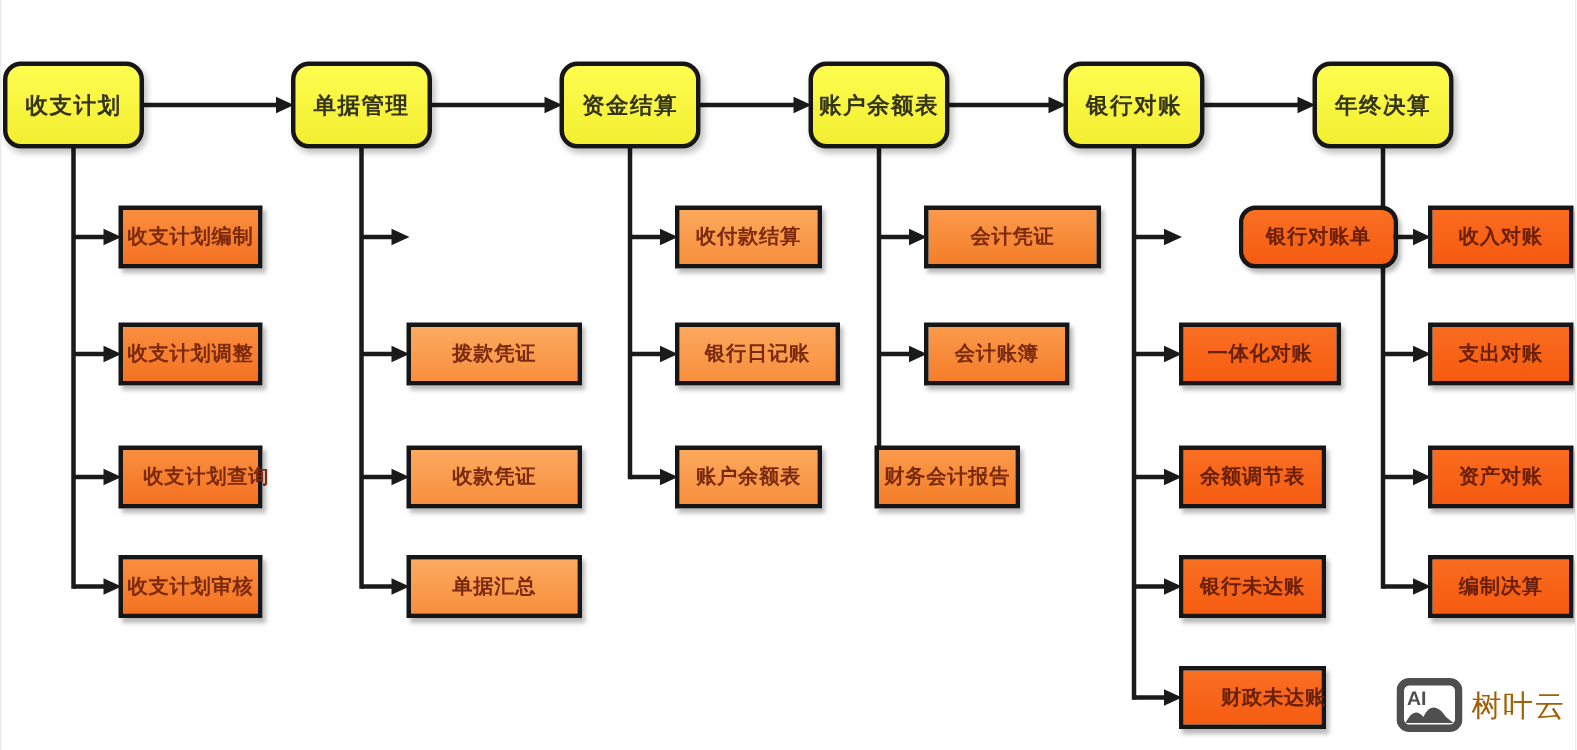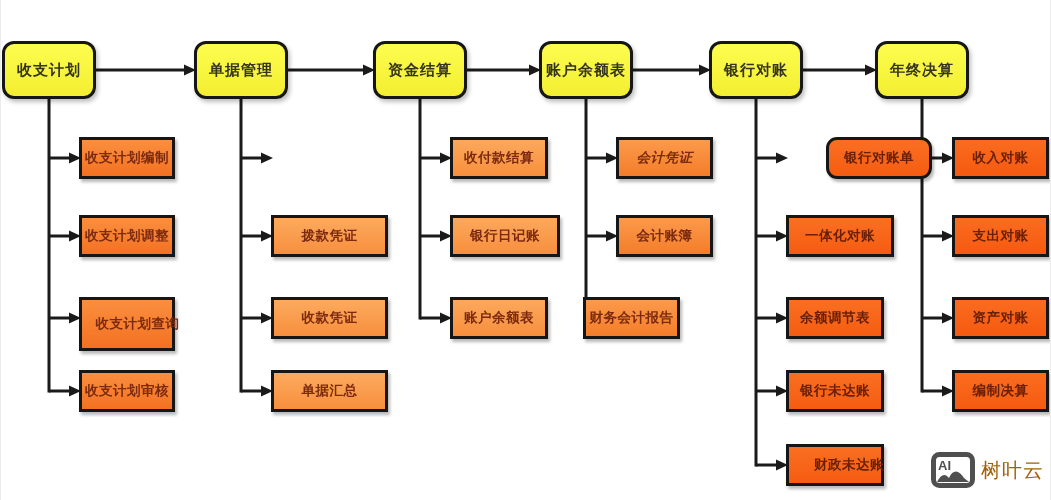--- a/index.html
+++ b/index.html
@@ -132,32 +132,32 @@
       <line x1="921" y1="318" x2="945" y2="318"></line>
       <polygon points="953,318 941,312.5 941,323.5"></polygon>
       <line x1="921" y1="391" x2="945" y2="391"></line>
       <polygon points="953,391 941,385.5 941,396.5"></polygon>
       <line x1="921" y1="96" x2="921" y2="392.5"></line>
     </svg>
   <div class="nodes">
       <div class="node parent" style="left: 1px; top: 41px; width: 94px; height: 58px; background: linear-gradient(rgb(253, 253, 79), rgb(243, 238, 49)); color: rgb(53, 53, 31);">收支计划</div>
       <div class="node child" style="left: 78px; top: 137px; width: 96px; height: 42px; background: linear-gradient(rgb(250, 143, 63), rgb(243, 113, 33)); color: rgb(123, 42, 16);">收支计划编制</div>
       <div class="node child" style="left: 78px; top: 215px; width: 96px; height: 42px; background: linear-gradient(rgb(250, 143, 63), rgb(243, 113, 33)); color: rgb(123, 42, 16);">收支计划调整</div>
-      <div class="node child" style="left: 78px; top: 297px; width: 96px; height: 54px; background: linear-gradient(rgb(250, 143, 63), rgb(243, 113, 33)); color: rgb(123, 42, 16); padding-left: 21px;">收支计划查询</div>
+      <div class="node child" style="left: 78px; top: 297px; width: 96px; height: 42px; background: linear-gradient(rgb(250, 143, 63), rgb(243, 113, 33)); color: rgb(123, 42, 16); padding-left: 21px;">收支计划查询</div>
       <div class="node child" style="left: 78px; top: 370px; width: 96px; height: 42px; background: linear-gradient(rgb(250, 143, 63), rgb(243, 113, 33)); color: rgb(123, 42, 16);">收支计划审核</div>
       <div class="node parent" style="left: 193px; top: 41px; width: 94px; height: 58px; background: linear-gradient(rgb(253, 253, 79), rgb(243, 238, 49)); color: rgb(53, 53, 31);">单据管理</div>
       <div class="node child" style="left: 270px; top: 215px; width: 117px; height: 42px; background: linear-gradient(rgb(252, 170, 94), rgb(247, 143, 61)); color: rgb(123, 42, 16);">拨款凭证</div>
       <div class="node child" style="left: 270px; top: 297px; width: 117px; height: 42px; background: linear-gradient(rgb(252, 170, 94), rgb(247, 143, 61)); color: rgb(123, 42, 16);">收款凭证</div>
       <div class="node child" style="left: 270px; top: 370px; width: 117px; height: 42px; background: linear-gradient(rgb(252, 170, 94), rgb(247, 143, 61)); color: rgb(123, 42, 16);">单据汇总</div>
       <div class="node parent" style="left: 372px; top: 41px; width: 94px; height: 58px; background: linear-gradient(rgb(253, 253, 79), rgb(243, 238, 49)); color: rgb(53, 53, 31);">资金结算</div>
       <div class="node child" style="left: 449px; top: 137px; width: 98px; height: 42px; background: linear-gradient(rgb(252, 168, 92), rgb(247, 143, 61)); color: rgb(123, 42, 16);">收付款结算</div>
       <div class="node child" style="left: 449px; top: 215px; width: 110px; height: 42px; background: linear-gradient(rgb(252, 168, 92), rgb(247, 143, 61)); color: rgb(123, 42, 16);">银行日记账</div>
       <div class="node child" style="left: 449px; top: 297px; width: 98px; height: 42px; background: linear-gradient(rgb(252, 168, 92), rgb(247, 143, 61)); color: rgb(123, 42, 16);">账户余额表</div>
       <div class="node parent" style="left: 538px; top: 41px; width: 94px; height: 58px; background: linear-gradient(rgb(253, 253, 79), rgb(243, 238, 49)); color: rgb(53, 53, 31);">账户余额表</div>
-      <div class="node child" style="left: 615px; top: 137px; width: 97px; height: 42px; background: linear-gradient(rgb(251, 154, 75), rgb(244, 125, 41)); color: rgb(123, 42, 16); font-style: italic;">会计凭证</div>
+      <div class="node child" style="left: 615px; top: 137px; width: 118px; height: 42px; background: linear-gradient(rgb(251, 154, 75), rgb(244, 125, 41)); color: rgb(123, 42, 16);">会计凭证</div>
       <div class="node child" style="left: 615px; top: 215px; width: 97px; height: 42px; background: linear-gradient(rgb(251, 154, 75), rgb(244, 125, 41)); color: rgb(123, 42, 16);">会计账簿</div>
       <div class="node child" style="left: 582px; top: 297px; width: 97px; height: 42px; background: linear-gradient(rgb(251, 154, 75), rgb(244, 125, 41)); color: rgb(123, 42, 16);">财务会计报告</div>
       <div class="node parent" style="left: 708px; top: 41px; width: 94px; height: 58px; background: linear-gradient(rgb(253, 253, 79), rgb(243, 238, 49)); color: rgb(53, 53, 31);">银行对账</div>
       <div class="node child" style="left: 825px; top: 137px; width: 106px; height: 42px; background: linear-gradient(rgb(250, 111, 34), rgb(245, 92, 17)); color: rgb(106, 32, 8); border-radius: 11px;">银行对账单</div>
       <div class="node child" style="left: 785px; top: 215px; width: 108px; height: 42px; background: linear-gradient(rgb(250, 111, 34), rgb(245, 92, 17)); color: rgb(106, 32, 8);">一体化对账</div>
       <div class="node child" style="left: 785px; top: 297px; width: 98px; height: 42px; background: linear-gradient(rgb(250, 111, 34), rgb(245, 92, 17)); color: rgb(106, 32, 8);">余额调节表</div>
       <div class="node child" style="left: 785px; top: 370px; width: 98px; height: 42px; background: linear-gradient(rgb(250, 111, 34), rgb(245, 92, 17)); color: rgb(106, 32, 8);">银行未达账</div>
       <div class="node child" style="left: 785px; top: 444px; width: 98px; height: 42px; background: linear-gradient(rgb(250, 111, 34), rgb(245, 92, 17)); color: rgb(106, 32, 8); padding-left: 28px;">财政未达账</div>
       <div class="node parent" style="left: 874px; top: 41px; width: 94px; height: 58px; background: linear-gradient(rgb(253, 253, 79), rgb(243, 238, 49)); color: rgb(53, 53, 31);">年终决算</div>
       <div class="node child" style="left: 951px; top: 137px; width: 97px; height: 42px; background: linear-gradient(rgb(250, 108, 31), rgb(245, 90, 16)); color: rgb(106, 32, 8);">收入对账</div>

